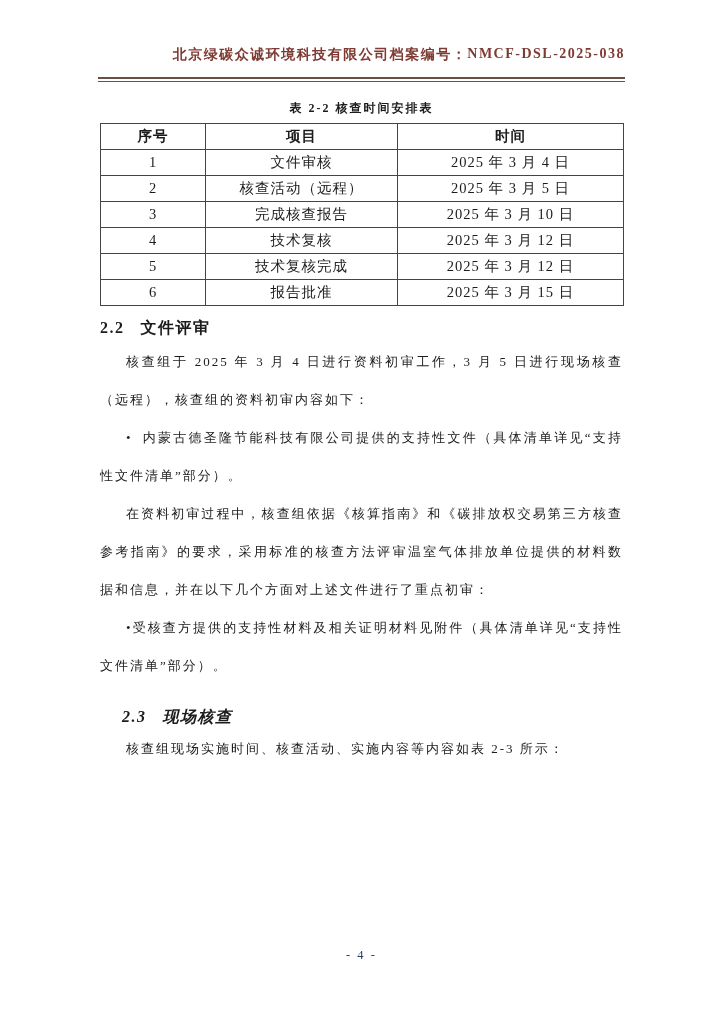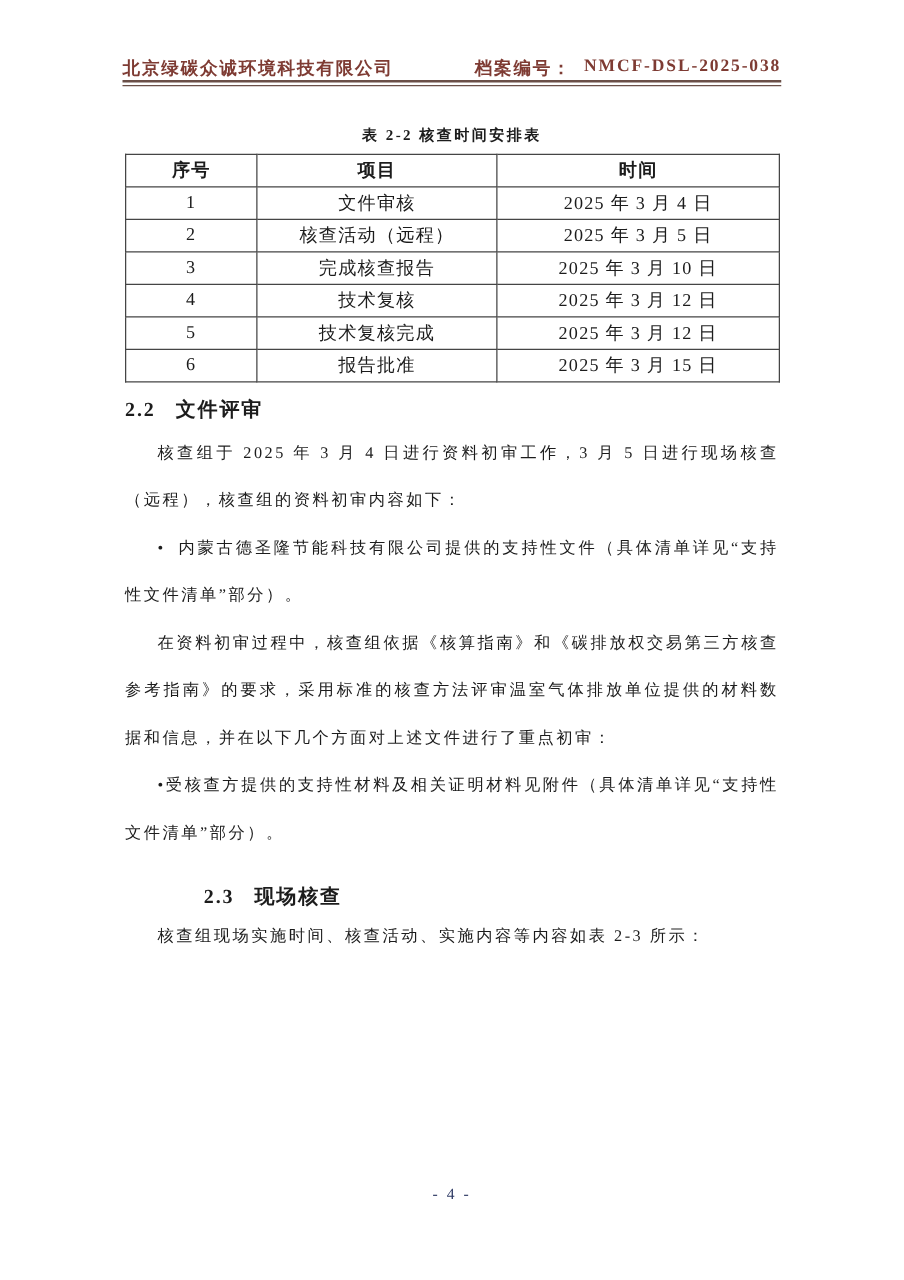--- a/index.html
+++ b/index.html
@@ -13,25 +13,25 @@
     position:relative;
     width:723px;height:1024px;
     background:#ffffff;
     font-family:"Liberation Serif","DejaVu Serif",serif;
     color:var(--body-text);
     overflow:hidden;
   }
   
   .header{position:absolute;top:46px;left:98px;width:527px;}
   .header-row{
-    display:flex;justify-content:space-between;align-items:baseline;
+    display:flex;justify-content:flex-end;align-items:baseline;
     font-size:14px;font-weight:600;color:var(--header-accent);
-    letter-spacing:1.5px;padding-bottom:0;white-space:nowrap;
+    letter-spacing:1.5px;padding-bottom:13px;white-space:nowrap;
   }
-  .archive{display:flex;gap:10px;}
+  .archive{display:flex;gap:0;}
   .header-rule{height:2px;border-top:2px solid #6a4f47;border-bottom:1px solid #6a4f47;}
   
   .content{position:absolute;top:100px;left:100px;width:523px;}
   .table-caption{
     text-align:center;font-weight:bold;font-size:12px;
     letter-spacing:2px;margin:0 0 6px 0;
   }
   table.schedule{border-collapse:collapse;width:100%;table-layout:fixed;}
   table.schedule th,table.schedule td{
     border:1px solid var(--table-border);
@@ -41,21 +41,21 @@
   table.schedule th{font-weight:bold;}
   .col-no{width:105px;}
   .col-item{width:192px;}
   .col-time{width:226px;}
   
   .section-heading{
     font-size:16px;font-weight:bold;letter-spacing:1.5px;
     margin:12px 0 4px 0;
   }
   .section-heading .sec-num{margin-right:16px;}
-  .section-heading.indented{margin-left:63px;margin-top:22px;margin-bottom:2px;}
+  .section-heading.indented{margin-left:22px;margin-top:22px;margin-bottom:2px;font-style:italic;}
   .para{
     font-size:13px;line-height:38px;letter-spacing:2px;
     text-align:justify;text-indent:2em;margin:0;
   }
   .bullet-gap{display:inline-block;width:10px;}
   
   .footer{
     position:absolute;top:948px;left:0;width:723px;
     text-align:center;font-size:12.5px;letter-spacing:2px;
     color:var(--page-number);

